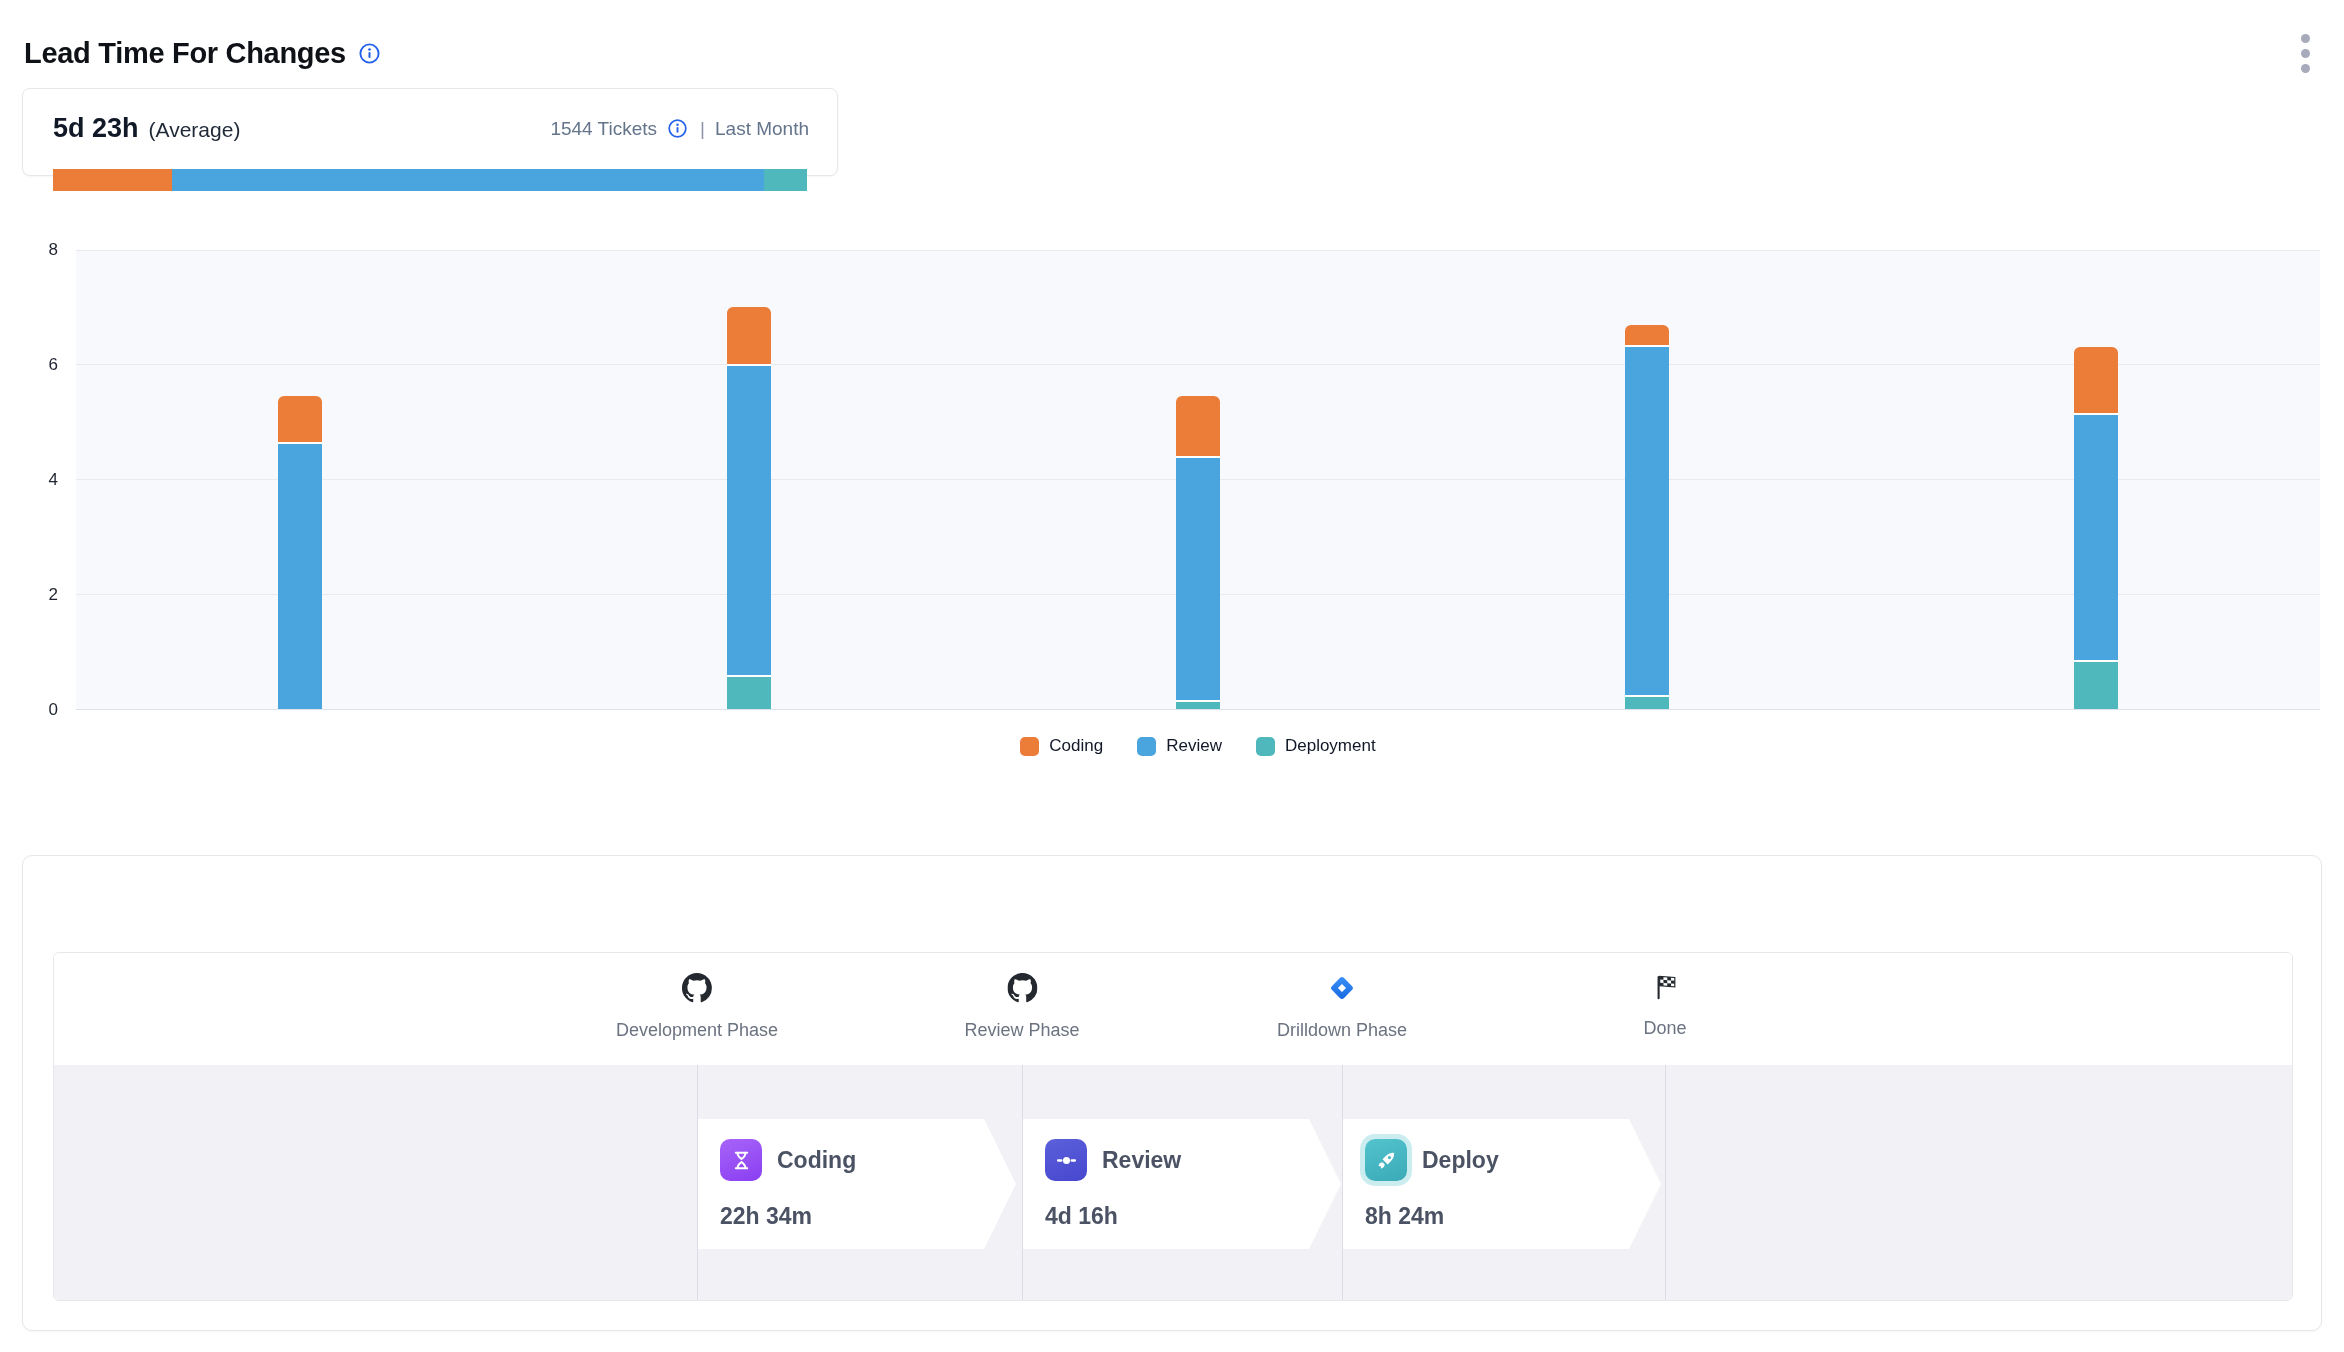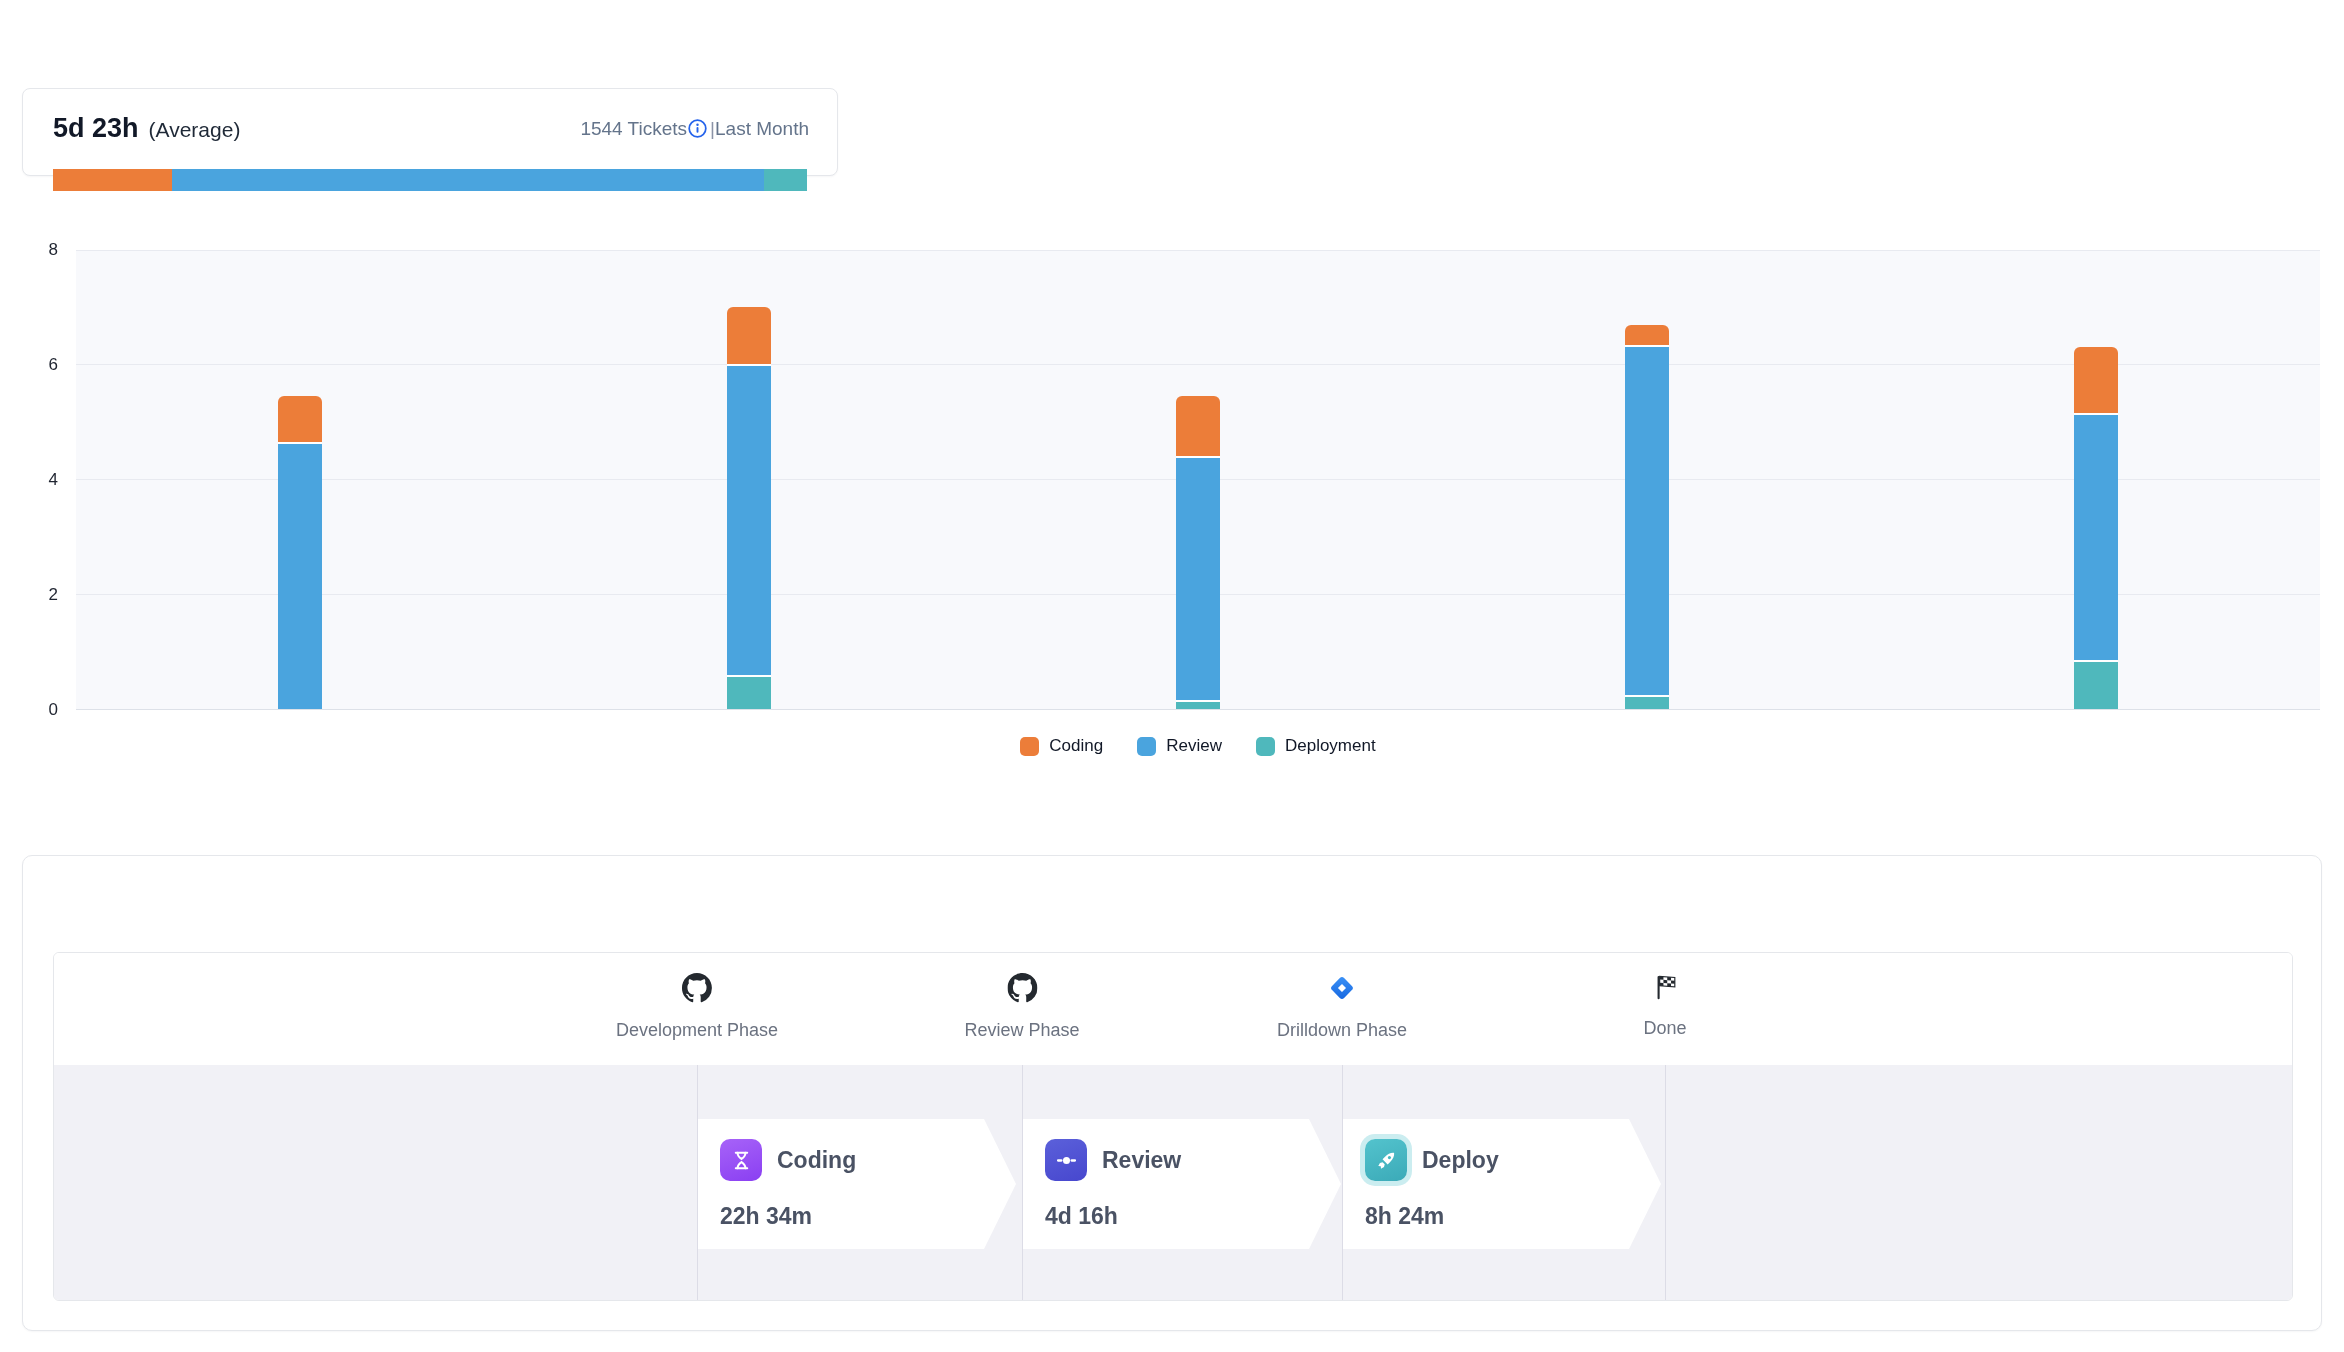--- a/index.html
+++ b/index.html
@@ -14,21 +14,21 @@
   .info-icon { color:#2563EB; display:inline-flex; cursor:pointer; }
   .kebab { display:flex; flex-direction:column; gap:6px; padding:6px; cursor:pointer; }
   .kebab span { width:9px; height:9px; border-radius:50%; background:#A6AABB; }
 
   
   .summary-card { position:absolute; left:22px; top:88px; width:816px; height:88px; background:#fff; border:1px solid #E5E7EB; border-radius:8px; box-shadow:0 1px 2px rgba(16,24,40,.04); }
   .summary-top { display:flex; align-items:center; justify-content:space-between; padding:24px 28px 0 30px; }
   .summary-left { display:flex; align-items:baseline; gap:10px; }
   .summary-value { font-size:27px; font-weight:bold; color:#111827; }
   .summary-avg { font-size:21px; color:#1F2937; }
-  .summary-right { display:flex; align-items:center; font-size:19px; color:#64748B; }
+  .summary-right { display:flex; align-items:center; gap:10px; font-size:19px; color:#64748B; }
   .summary-divider { color:#8B93A7; margin-left:2px; }
   .summary-bar { position:absolute; left:30px; right:30px; top:80px; height:22px; display:flex; overflow:hidden; }
   .summary-bar .seg { height:100%; }
 
   
   .chart { position:absolute; left:24px; right:24px; top:250px; }
   .chart-main { display:flex; }
   .y-axis { position:relative; width:52px; height:460px; flex:0 0 52px; }
   .ytick { position:absolute; right:18px; transform:translateY(-50%); font-size:17px; color:#1F2430; }
   .plot { position:relative; flex:1; height:460px; background:#F8F9FC; }
@@ -69,20 +69,37 @@
   .stage-icon.review { background:linear-gradient(160deg,#5B60DA,#4747CE); }
   .stage-icon.deploy { background:linear-gradient(160deg,#53C3CD,#3BAAB8); box-shadow:0 0 0 5px #CBEDF0; }
   .stage-name { font-size:23px; font-weight:bold; color:#4A5264; }
   .stage-duration { margin-top:22px; font-size:23px; font-weight:bold; color:#4A5264; }
 </style>
 </head>
 <body>
 
 <div id="app">
 
+  <div class="title-row">
+    <div class="title-left">
+      <span class="page-title">Lead Time For Changes</span>
+      <span class="info-icon">
+        <svg width="23" height="23" viewBox="0 0 24 24">
+            <circle cx="12" cy="12" r="9.5" fill="none" stroke="#2563EB" stroke-width="2"></circle>
+            <circle cx="12" cy="7.8" r="1.4" fill="#2563EB"></circle>
+            <rect x="10.9" y="10.4" width="2.2" height="6.4" rx="1.1" fill="#2563EB"></rect>
+          </svg>
+      </span>
+    </div>
+    <div class="kebab">
+        <span></span>
+        <span></span>
+        <span></span>
+      </div>
+  </div>
 
   <div class="summary-card">
     <div class="summary-top">
       <div class="summary-left">
         <span class="summary-value">5d 23h</span>
         <span class="summary-avg">(Average)</span>
       </div>
       <div class="summary-right">
         <span>1544 Tickets</span>
         <span class="info-icon">

